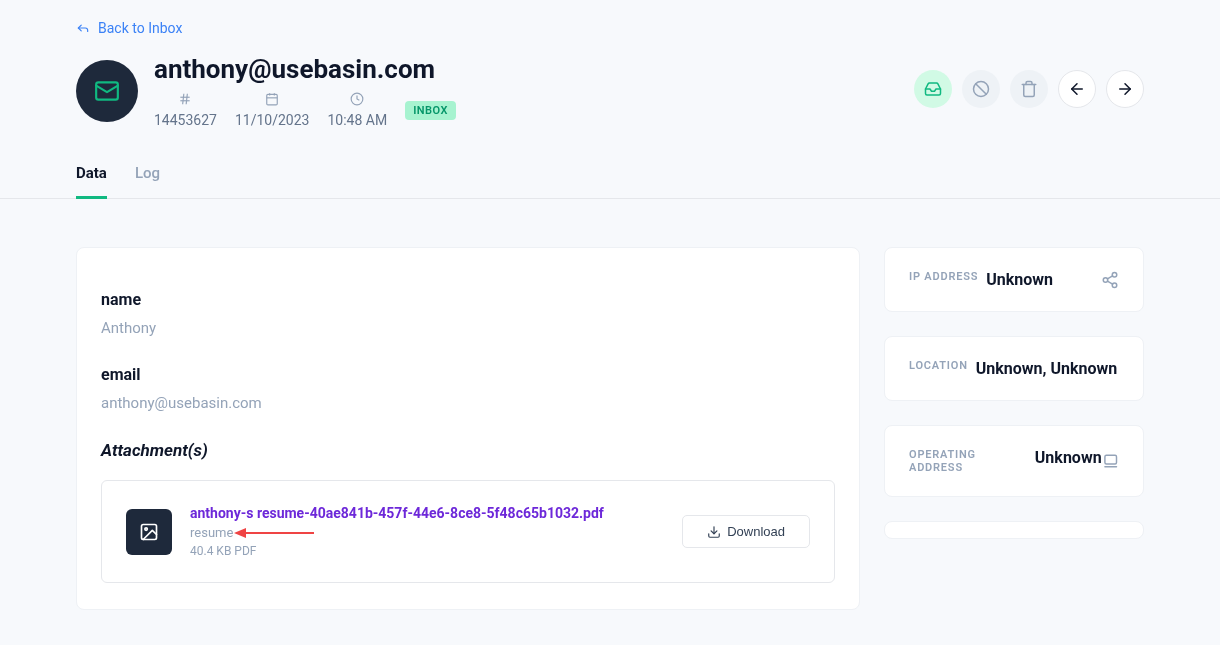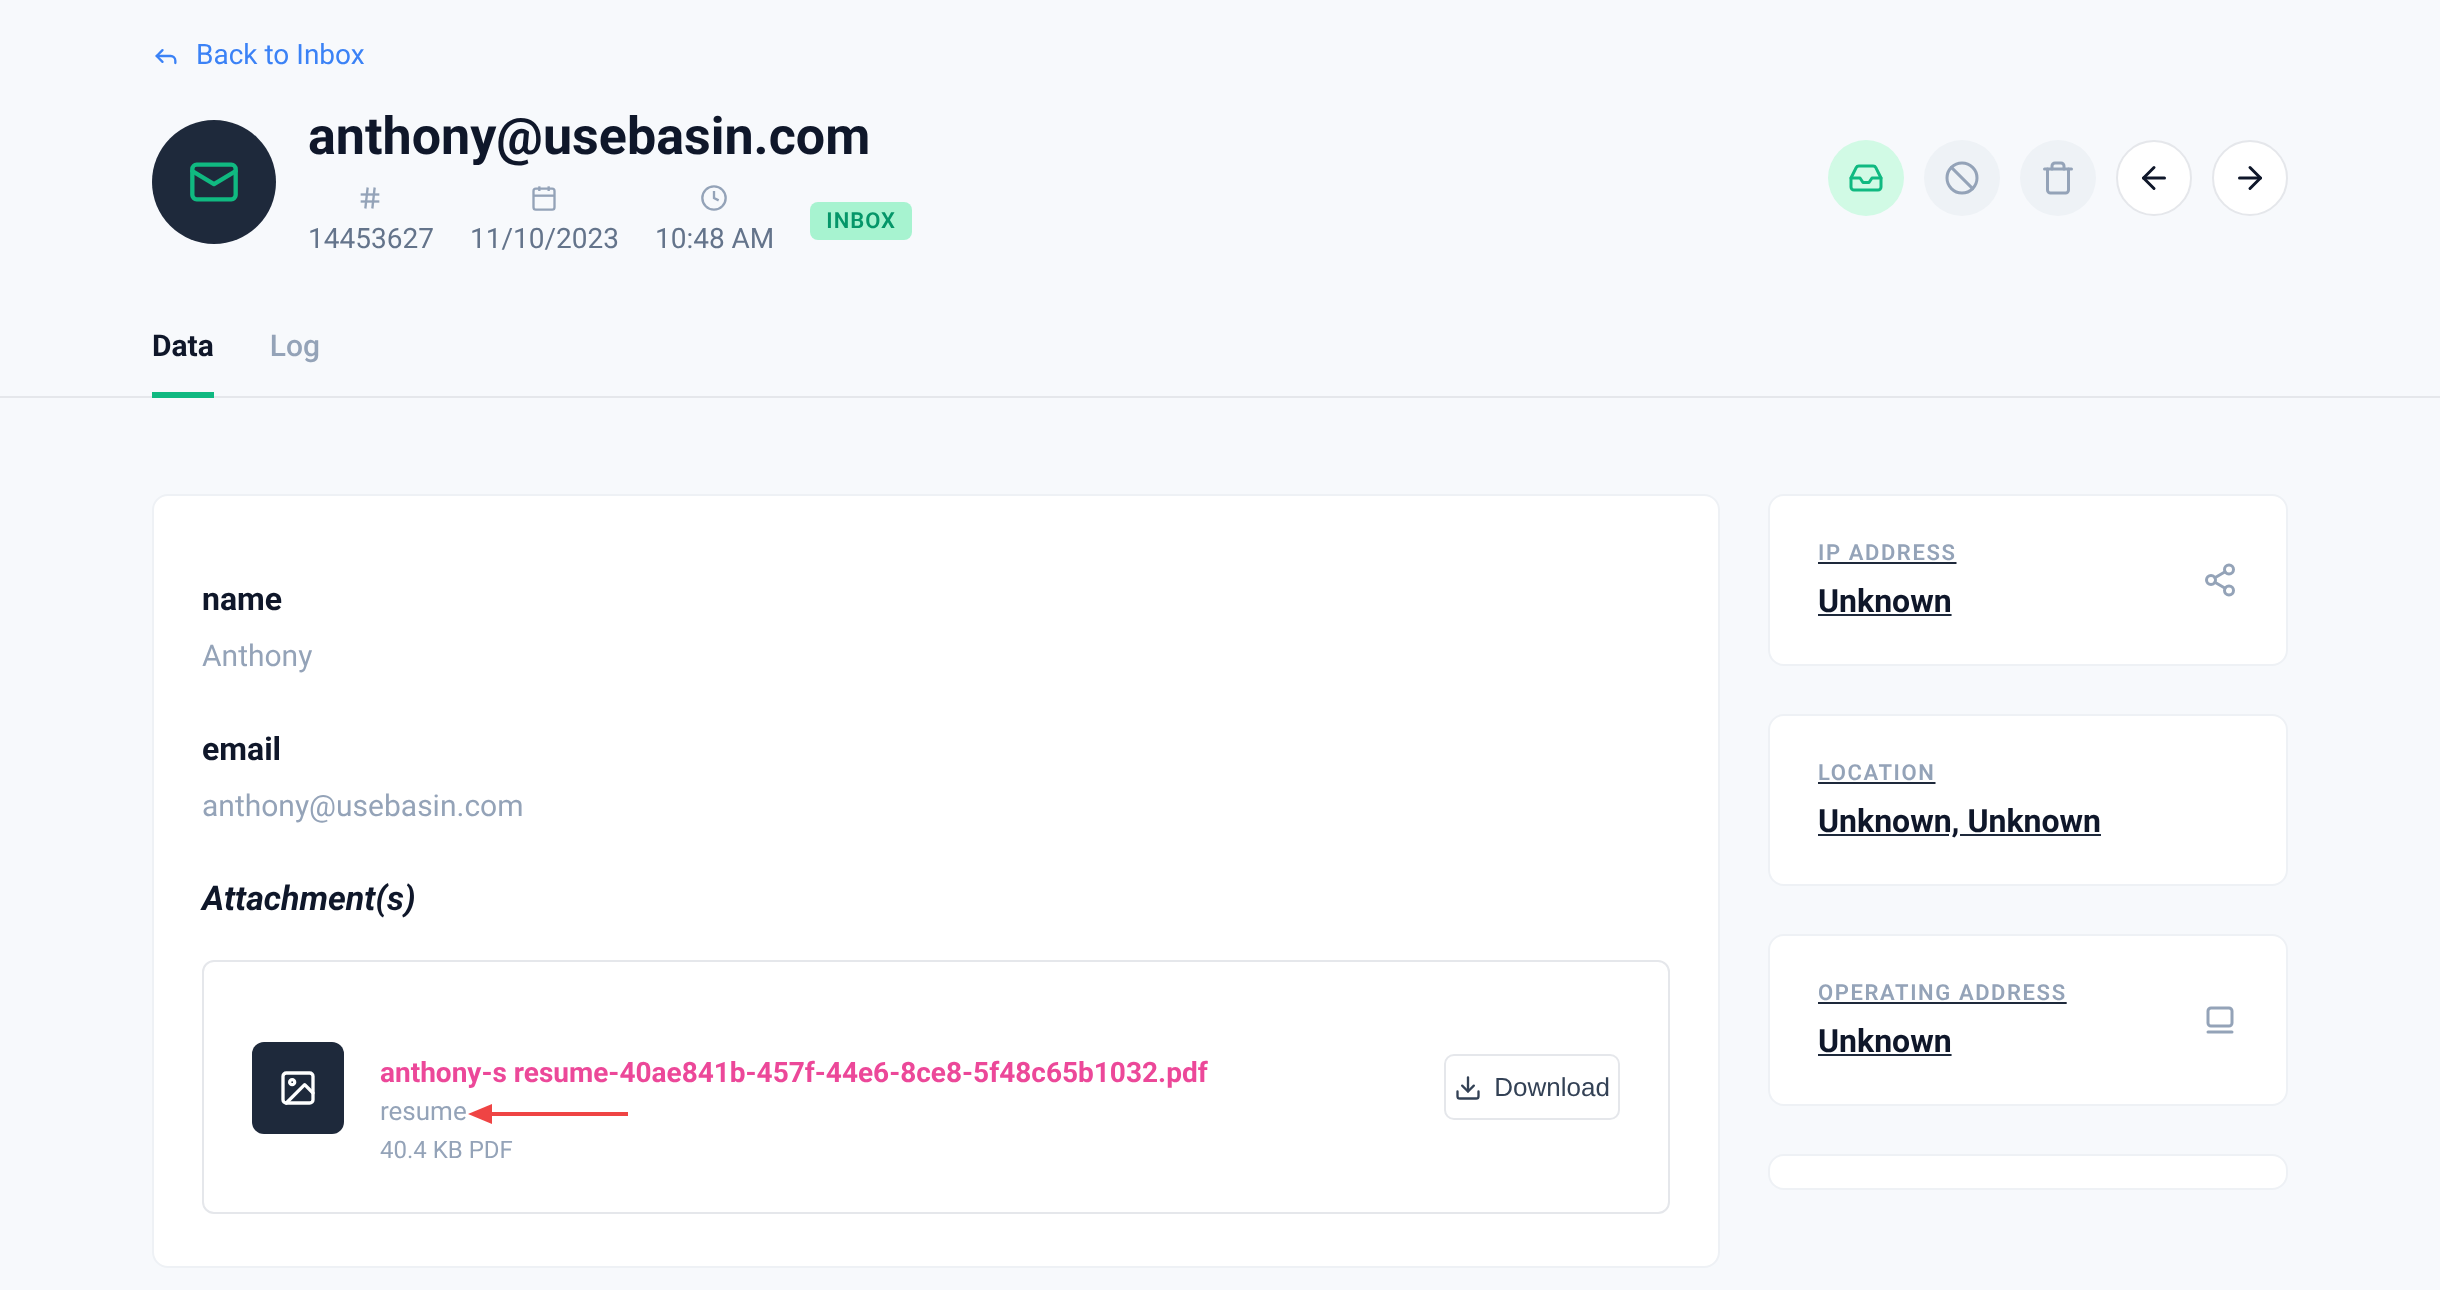--- a/index.html
+++ b/index.html
@@ -119,47 +119,47 @@
       width: 46px;
       height: 46px;
       background: #1e293b;
       border-radius: 6px;
       display: flex;
       align-items: center;
       justify-content: center;
       flex-shrink: 0;
     }
     .attachment-info { flex: 1; display: flex; flex-direction: column; gap: 4px; }
-    .attachment-name { color: #ec4899; font-size: 14px; font-weight: 700; cursor: pointer; margin-top: 24px; }
+    .attachment-name { color: #6d28d9; font-size: 14px; font-weight: 700; cursor: pointer; }
     .attachment-field { color: #94a3b8; font-size: 13px; position: relative; }
     .attachment-meta { color: #94a3b8; font-size: 12px; }
     .download-btn {
       background: #fff;
       border: 1px solid #e5e7eb;
       border-radius: 5px;
-      padding: 8px 4px;
+      padding: 8px 24px;
       font-size: 13px;
       color: #334155;
       cursor: pointer;
       display: inline-flex;
       align-items: center;
       gap: 6px;
       margin-left: 40px;
     }
     .side-panels { width: 260px; display: flex; flex-direction: column; gap: 24px; }
     .info-card {
       background: #fff;
       border: 1px solid #eef1f5;
       border-radius: 8px;
       padding: 22px 24px;
       display: flex;
       justify-content: space-between;
       align-items: center;
     }
-    .info-card-text { display: flex; flex-direction: column; gap: 8px; text-decoration: underline; }
+    .info-card-text { display: flex; gap: 8px; }
     .info-label { font-size: 11px; font-weight: 600; color: #94a3b8; letter-spacing: 0.8px; }
     .info-value { font-size: 16px; font-weight: 700; color: #0f172a; }
     .arrow-annotation {
       position: absolute;
       left: 44px;
       top: 50%;
       transform: translateY(-50%);
       pointer-events: none;
     }
   </style>

